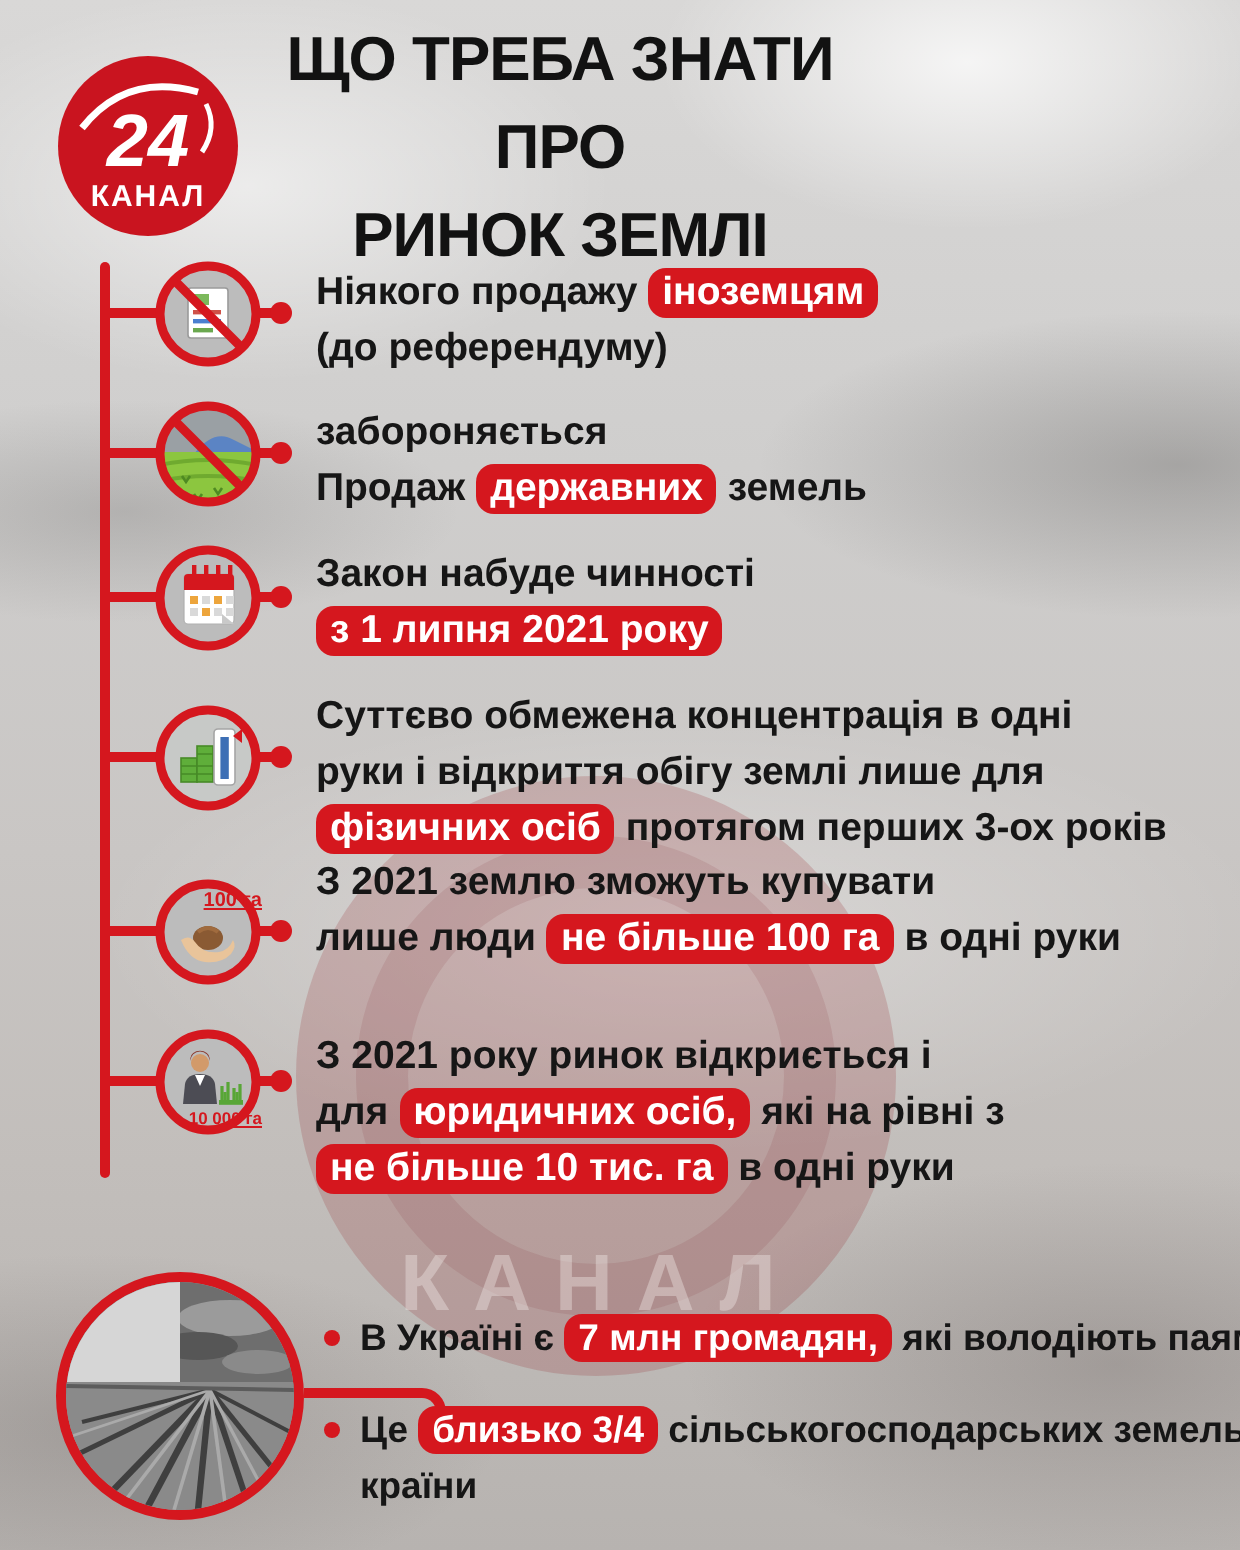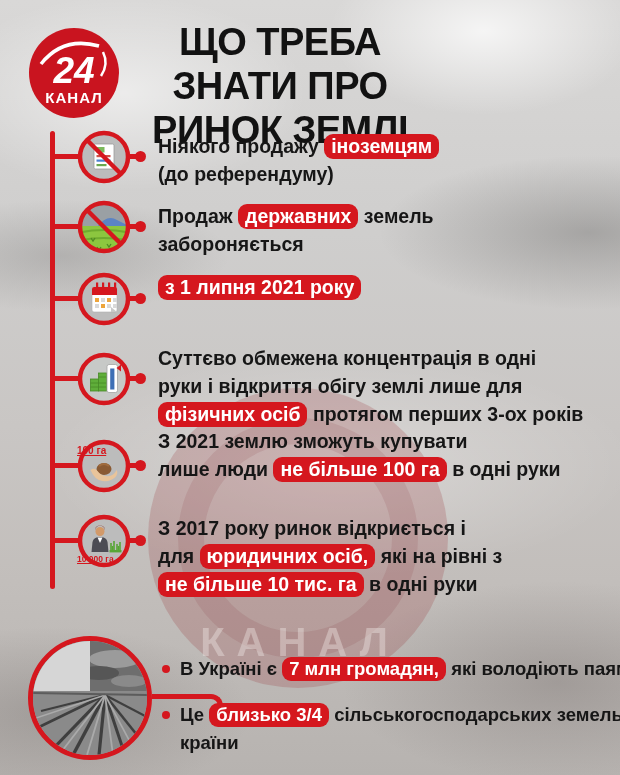--- a/index.html
+++ b/index.html
@@ -18,29 +18,29 @@
   }
   
   .wm-circle{position:absolute;left:148px;top:388px;width:300px;height:300px;border-radius:50%;
     background:rgba(145,22,30,.18);}
   .wm-circle:after{content:"";position:absolute;left:30px;top:30px;right:30px;bottom:30px;
     border-radius:50%;border:26px solid rgba(120,18,26,.10);}
   .wm-text{position:absolute;left:150px;top:620px;width:300px;text-align:center;
     font-size:40px;font-weight:bold;letter-spacing:12px;color:rgba(240,232,230,.40);}
   
   .logo{position:absolute;left:27px;top:26px;width:94px;height:94px;}
-  .title{position:absolute;left:115px;top:20px;width:330px;text-align:center;
-    font-size:38px;line-height:44px;font-weight:bold;letter-spacing:-.5px;color:#121212;}
+  .title{position:absolute;left:115px;top:8px;width:330px;text-align:center;
+    font-size:31px;line-height:44px;font-weight:bold;letter-spacing:-.5px;color:#121212;}
   
   .vline{position:absolute;left:50px;top:131px;width:5px;height:458px;
     background:var(--red);border-radius:3px;}
   .connector{position:absolute;left:52px;width:88px;height:5px;background:var(--red);}
   .dot{position:absolute;left:135px;width:11px;height:11px;border-radius:50%;background:var(--red);}
   .iconwrap{position:absolute;left:77px;width:54px;height:54px;}
-  .icon-label{position:absolute;width:100%;text-align:left;color:var(--red);
+  .icon-label{position:absolute;width:100%;text-align:right;color:var(--red);
     font-weight:bold;white-space:nowrap;text-decoration:underline;}
   .lbl-top{top:6px;font-size:10px;}
   .lbl-bottom{bottom:4px;font-size:8.5px;margin-top:40px;}
   .itemtext{position:absolute;left:158px;width:460px;color:#161616;
     font-size:19.5px;line-height:28px;font-weight:bold;}
   .tl{white-space:nowrap;}
   .hl{background:var(--red);color:#fff;padding:1px 7px 2px;border-radius:9px;margin-top:30px;}
   
   .photo{position:absolute;left:28px;top:636px;width:114px;height:114px;border-radius:50%;
     border:5px solid var(--red);overflow:hidden;background:#9a9a9a;}
@@ -197,37 +197,38 @@
       <circle cx="27" cy="27" r="24" fill="none" stroke="var(--red)" stroke-width="4.5"></circle>
     </svg>
     <div class="icon-label lbl-bottom">10 000 га</div>
   </div>
 
   <div class="itemtext" style="top:132px">
       <div class="tl"><span>Ніякого продажу </span><span class="hl">іноземцям</span></div>
       <div class="tl"><span>(до референдуму)</span></div>
     </div>
   <div class="itemtext" style="top:202px">
+      <div class="tl"><span>забороняється</span></div>
       <div class="tl"><span>Продаж </span><span class="hl">державних</span><span> земель</span></div>
-      <div class="tl"><span>забороняється</span></div>
     </div>
   <div class="itemtext" style="top:273px">
+      <div class="tl"><span>Закон набуде чинності</span></div>
       <div class="tl"><span class="hl">з 1 липня 2021 року</span></div>
     </div>
   <div class="itemtext" style="top:344px">
       <div class="tl"><span>Суттєво обмежена концентрація в одні</span></div>
       <div class="tl"><span>руки і відкриття обігу землі лише для</span></div>
       <div class="tl"><span class="hl">фізичних осіб</span><span> протягом перших 3-ох років</span></div>
     </div>
   <div class="itemtext" style="top:427px">
       <div class="tl"><span>З 2021 землю зможуть купувати</span></div>
       <div class="tl"><span>лише люди </span><span class="hl">не більше 100 га</span><span> в одні руки</span></div>
     </div>
   <div class="itemtext" style="top:514px">
-      <div class="tl"><span>З 2017 року ринок відкриється і</span></div>
+      <div class="tl"><span>З 2021 року ринок відкриється і</span></div>
       <div class="tl"><span>для </span><span class="hl">юридичних осіб,</span><span> які на рівні з</span></div>
       <div class="tl"><span class="hl">не більше 10 тис. га</span><span> в одні руки</span></div>
     </div>
 
   <div class="photo">
     <svg width="114" height="114" viewBox="0 0 114 114">
       <rect x="0" y="0" width="114" height="56" fill="#6e6e6e"></rect>
       <ellipse cx="82" cy="18" rx="26" ry="9" fill="#9b9b9b"></ellipse>
       <ellipse cx="66" cy="32" rx="20" ry="7" fill="#565656"></ellipse>
       <ellipse cx="96" cy="40" rx="18" ry="6" fill="#8a8a8a"></ellipse>

